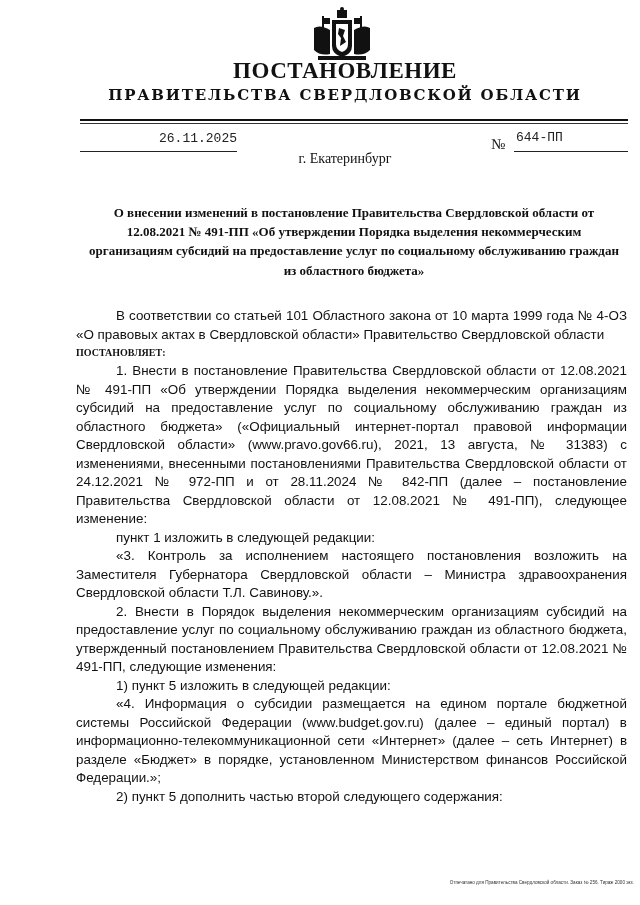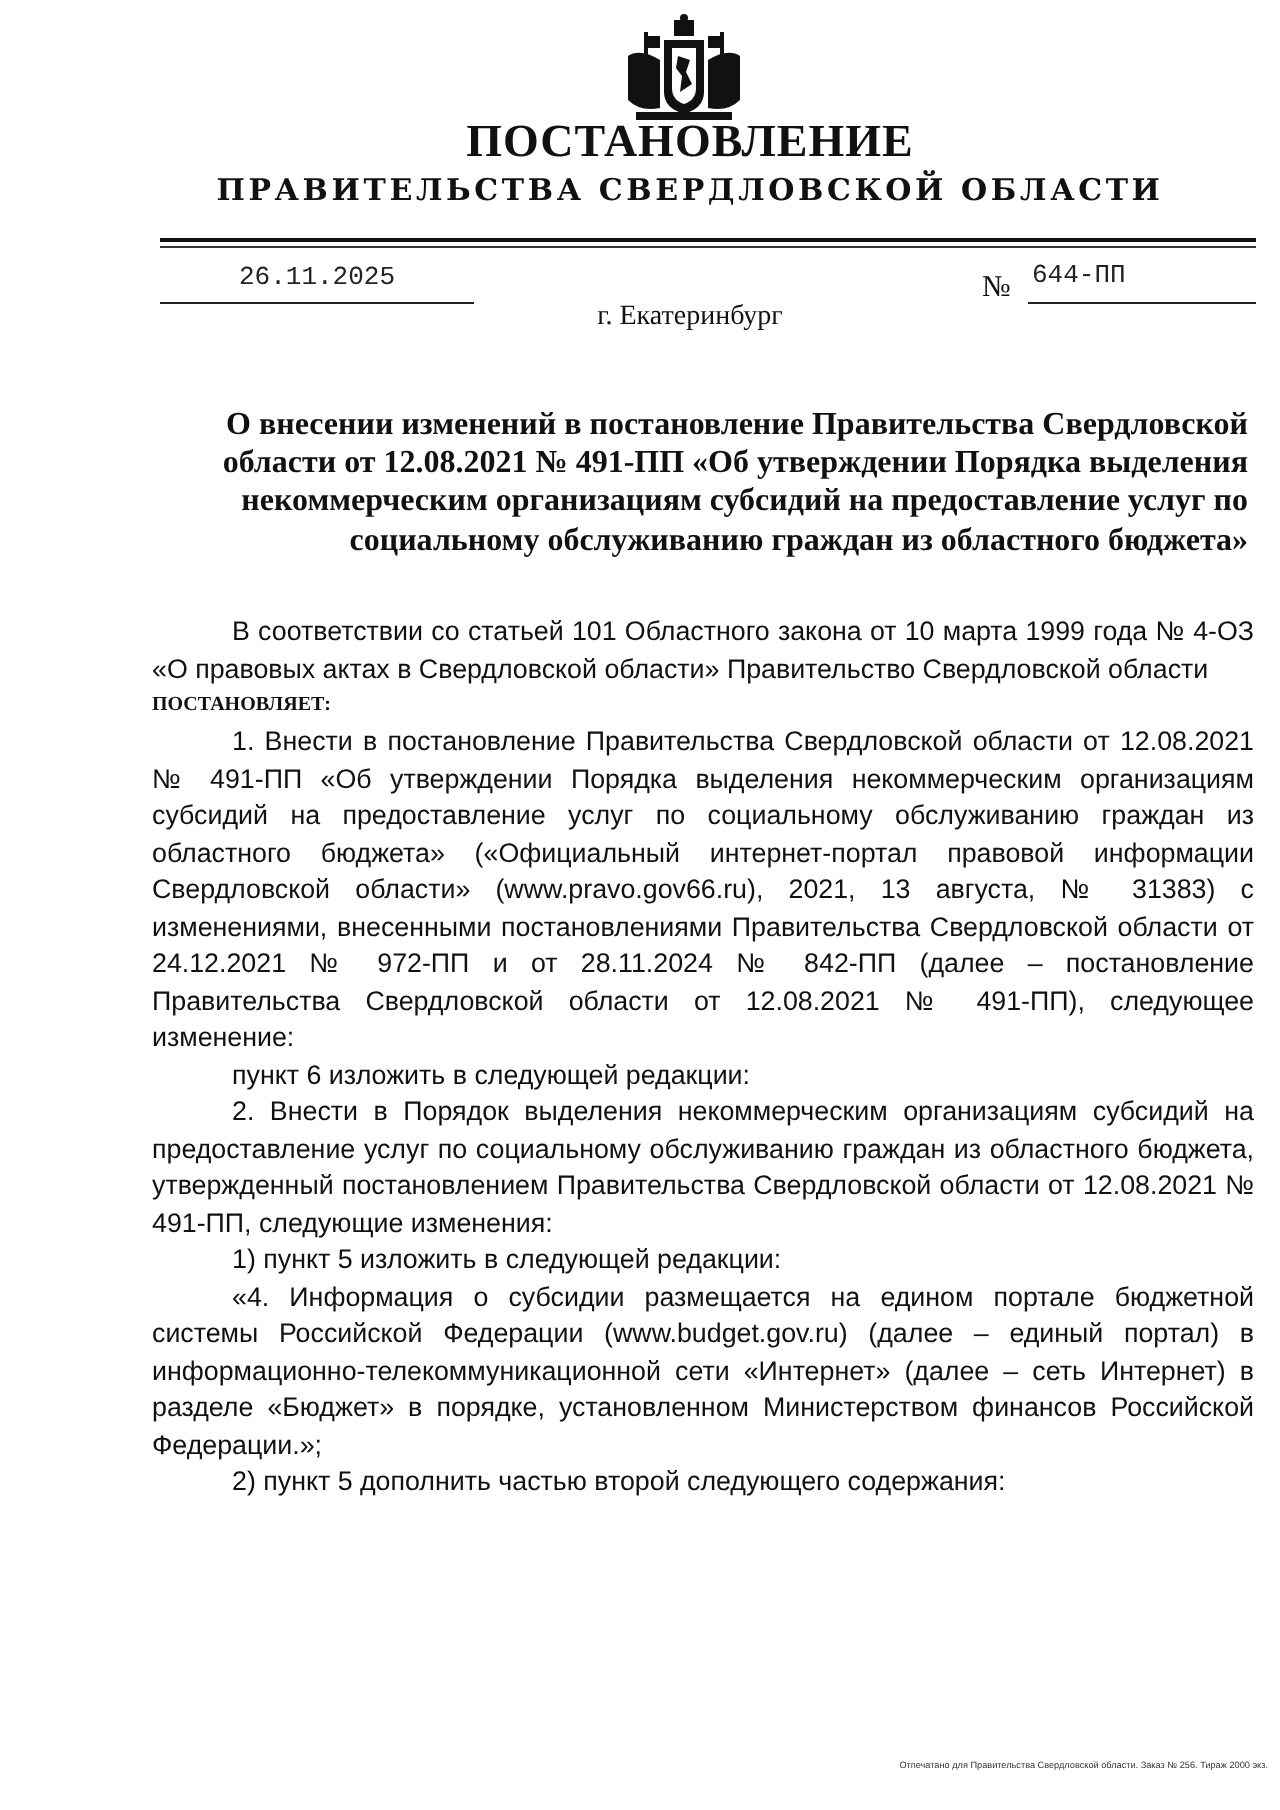--- a/index.html
+++ b/index.html
@@ -5,31 +5,31 @@
   html, body { margin: 0; padding: 0; background: #ffffff; }
   body { width: 640px; height: 905px; position: relative; overflow: hidden; color: #111; }
   .page { position: absolute; left: 0; top: 0; width: 640px; height: 905px; }
   .emblem { position: absolute; left: 300px; top: 6px; width: 84px; height: 56px; }
   .title-main { position: absolute; left: 0; width: 690px; top: 58px; text-align: center;
     font-family: "Liberation Serif", serif; font-weight: bold; font-size: 23px; letter-spacing: 0.5px; }
   .title-sub { position: absolute; left: 0; width: 690px; top: 86px; text-align: center;
     font-family: "DejaVu Serif", serif; font-weight: bold; font-size: 15px; letter-spacing: 1.8px; }
   .rule-thick { position: absolute; left: 80px; width: 548px; top: 119px; height: 2px; background: #111; }
   .rule-thin { position: absolute; left: 80px; width: 548px; top: 123px; height: 1px; background: #333; }
-  .date { position: absolute; left: 80px; width: 157px; top: 131px; text-align: center;
+  .date { position: absolute; left: 80px; width: 157px; top: 131px; text-align: right;
     font-family: "Liberation Mono", monospace; font-size: 13px; color: #222; }
   .date-line { position: absolute; left: 80px; width: 157px; top: 151px; height: 1px; background: #222; }
   .no-sign { position: absolute; left: 491px; top: 136px; font-family: "Liberation Serif", serif; font-size: 15px; }
   .num { position: absolute; left: 516px; width: 110px; top: 130px; text-align: left;
     font-family: "Liberation Mono", monospace; font-size: 13px; color: #222; }
   .num-line { position: absolute; left: 514px; width: 114px; top: 151px; height: 1px; background: #222; }
   .city { position: absolute; left: 0; width: 690px; top: 151px; text-align: center;
     font-family: "Liberation Serif", serif; font-size: 14px; }
-  .heading { position: absolute; left: 84px; width: 540px; top: 203px; text-align: right;
-    font-family: "Liberation Serif", serif; font-weight: bold; font-size: 16px; line-height: 19.2px; }
+  .heading { position: absolute; left: 84px; width: 540px; top: 203px; text-align: center;
+    font-family: "Liberation Serif", serif; font-weight: bold; font-size: 13px; line-height: 19.2px; }
   .body { position: absolute; left: 76px; width: 551px; top: 307px;
     font-family: "Liberation Sans", sans-serif; font-size: 13.4px; line-height: 18.5px; text-align: justify; }
   .body p { margin: 0; text-indent: 40px; }
   .body p.resolves { font-family: "Liberation Serif", serif; font-weight: bold; font-size: 10px; text-indent: 0; line-height: 18px; }
   .footer { position: absolute; left: 380px; width: 254px; top: 880px; text-align: right;
     font-family: "Liberation Sans", sans-serif; font-size: 4.6px; color: #333; }
 </style>
 </head>
 <body>
 
@@ -71,21 +71,22 @@
   <div class="num-line"></div>
 
   <div class="city">г. Екатеринбург</div>
 
   <div class="heading">О внесении изменений в постановление Правительства Свердловской области от 12.08.2021 № 491-ПП «Об утверждении Порядка выделения некоммерческим организациям субсидий на предоставление услуг по социальному обслуживанию граждан из областного бюджета»</div>
 
   <div class="body">
     <p>В соответствии со статьей 101 Областного закона от 10 марта 1999 года № 4-ОЗ «О правовых актах в Свердловской области» Правительство Свердловской области</p>
     <p class="resolves">ПОСТАНОВЛЯЕТ:</p>
     <p>1. Внести в постановление Правительства Свердловской области от 12.08.2021 № 491-ПП «Об утверждении Порядка выделения некоммерческим организациям субсидий на предоставление услуг по социальному обслуживанию граждан из областного бюджета» («Официальный интернет-портал правовой информации Свердловской области» (www.pravo.gov66.ru), 2021, 13 августа, № 31383) с изменениями, внесенными постановлениями Правительства Свердловской области от 24.12.2021 № 972-ПП и от 28.11.2024 № 842-ПП (далее – постановление Правительства Свердловской области от 12.08.2021 № 491-ПП), следующее изменение:</p>
-    <p>пункт 6 изложить в следующей редакции:</p>
+    <p>пункт 1 изложить в следующей редакции:</p>
+    <p>«3. Контроль за исполнением настоящего постановления возложить на Заместителя Губернатора Свердловской области – Министра здравоохранения Свердловской области Т.Л. Савинову.».</p>
     <p>2. Внести в Порядок выделения некоммерческим организациям субсидий на предоставление услуг по социальному обслуживанию граждан из областного бюджета, утвержденный постановлением Правительства Свердловской области от 12.08.2021 № 491-ПП, следующие изменения:</p>
     <p>1) пункт 5 изложить в следующей редакции:</p>
     <p>«4. Информация о субсидии размещается на едином портале бюджетной системы Российской Федерации (www.budget.gov.ru) (далее – единый портал) в информационно-телекоммуникационной сети «Интернет» (далее – сеть Интернет) в разделе «Бюджет» в порядке, установленном Министерством финансов Российской Федерации.»;</p>
     <p>2) пункт 5 дополнить частью второй следующего содержания:</p>
   </div>
 
   <div class="footer">Отпечатано для Правительства Свердловской области. Заказ № 256. Тираж 2000 экз.</div>
 </div>
 
 </body></html>

